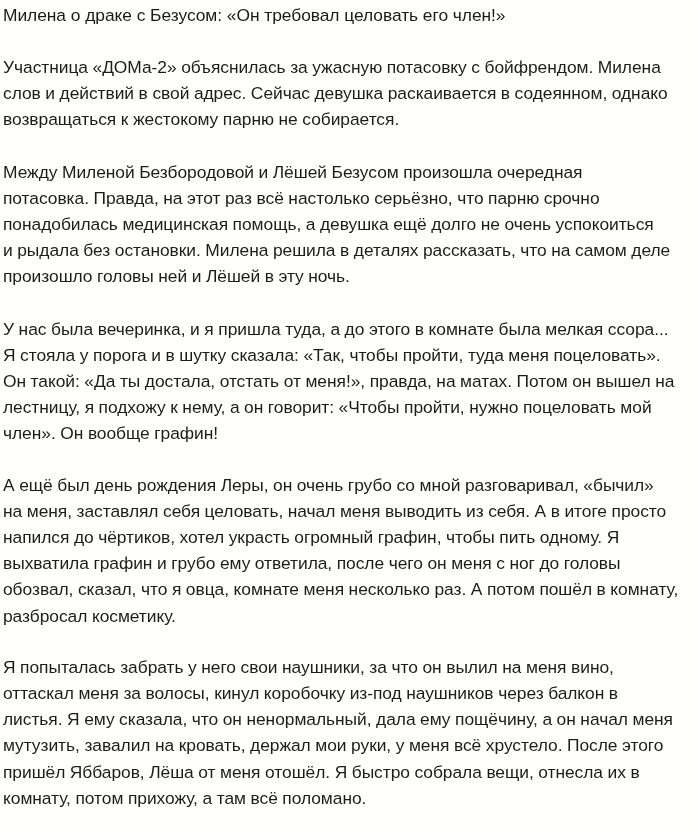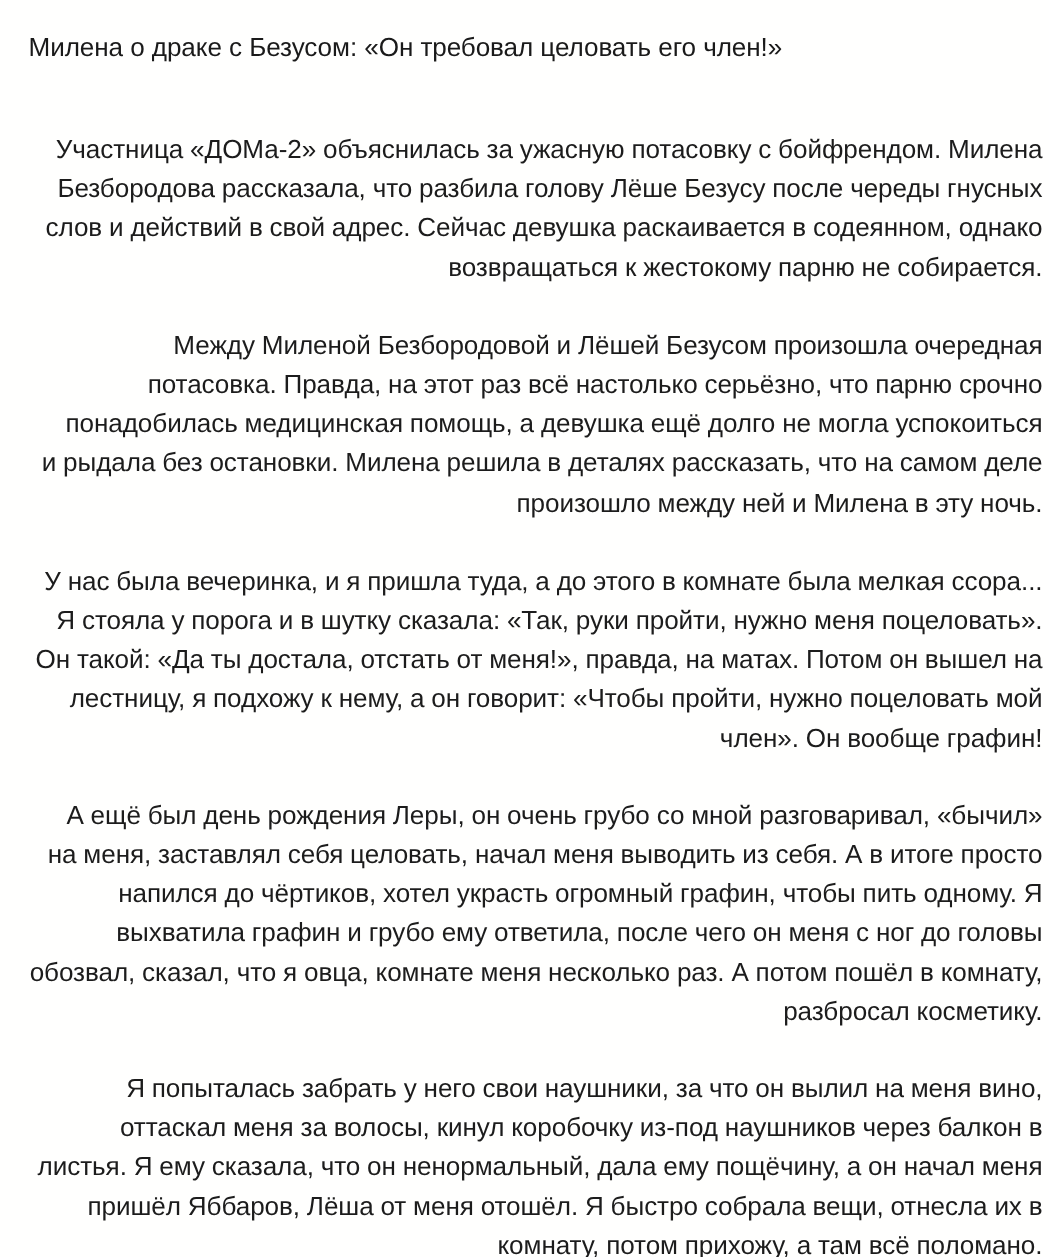--- a/index.html
+++ b/index.html
@@ -21,35 +21,35 @@
     box-sizing: border-box;
     padding: 2px 4px 0 3px;
     background: #fffffe;
   }
   .headline {
     font-size: 17.4px;
     line-height: 26px;
     color: #1a1a1a;
     letter-spacing: -0.05px;
     white-space: normal;
-    margin: 16px;
+    margin: 0;
   }
   .spacer-lg {
     height: 26px;
   }
   .spacer-md {
     height: 25px;
   }
   .para {
     font-size: 17.4px;
     line-height: 26.2px;
     color: #1c1c1c;
     letter-spacing: -0.05px;
     margin: 0;
-    text-align: right;
+    text-align: left;
     word-spacing: -0.2px;
   }
   .para.tight {
     margin: 0;
   }
   .line {
     display: block;
     white-space: nowrap;
   }
 </style>
@@ -59,41 +59,40 @@
 <div id="article" style="background: rgb(255, 255, 254);">
 
   <div class="headline">
     <span class="line">Милена о драке с Безусом: «Он требовал целовать его член!»</span>
   </div>
 
   <div class="spacer-lg"></div>
 
   <div class="para">
     <span class="line">Участница «ДОМа-2» объяснилась за ужасную потасовку с бойфрендом. Милена</span>
-    <span class="line">Безбородова рассказала, что разбила голову Лёше Безусу после череды гнусных</span>
     <span class="line">слов и действий в свой адрес. Сейчас девушка раскаивается в содеянном, однако</span>
     <span class="line">возвращаться к жестокому парню не собирается.</span>
   </div>
 
   <div class="spacer-lg"></div>
 
   <div class="para">
     <span class="line">Между Миленой Безбородовой и Лёшей Безусом произошла очередная</span>
     <span class="line">потасовка. Правда, на этот раз всё настолько серьёзно, что парню срочно</span>
-    <span class="line">понадобилась медицинская помощь, а девушка ещё долго не могла успокоиться</span>
+    <span class="line">понадобилась медицинская помощь, а девушка ещё долго не очень успокоиться</span>
     <span class="line">и рыдала без остановки. Милена решила в деталях рассказать, что на самом деле</span>
-    <span class="line">произошло между ней и Милена в эту ночь.</span>
+    <span class="line">произошло головы ней и Лёшей в эту ночь.</span>
   </div>
 
 
   <div class="spacer-lg"></div>
 
   <div class="para">
     <span class="line">У нас была вечеринка, и я пришла туда, а до этого в комнате была мелкая ссора...</span>
-    <span class="line">Я стояла у порога и в шутку сказала: «Так, руки пройти, нужно меня поцеловать».</span>
+    <span class="line">Я стояла у порога и в шутку сказала: «Так, чтобы пройти, туда меня поцеловать».</span>
     <span class="line">Он такой: «Да ты достала, отстать от меня!», правда, на матах. Потом он вышел на</span>
     <span class="line">лестницу, я подхожу к нему, а он говорит: «Чтобы пройти, нужно поцеловать мой</span>
     <span class="line">член». Он вообще графин!</span>
   </div>
 
   <div class="spacer-md"></div>
 
   <div class="para">
     <span class="line">А ещё был день рождения Леры, он очень грубо со мной разговаривал, «бычил»</span>
     <span class="line">на меня, заставлял себя целовать, начал меня выводить из себя. А в итоге просто</span>
@@ -102,17 +101,18 @@
     <span class="line">обозвал, сказал, что я овца, комнате меня несколько раз. А потом пошёл в комнату,</span>
     <span class="line">разбросал косметику.</span>
   </div>
 
   <div class="spacer-md"></div>
 
   <div class="para">
     <span class="line">Я попыталась забрать у него свои наушники, за что он вылил на меня вино,</span>
     <span class="line">оттаскал меня за волосы, кинул коробочку из-под наушников через балкон в</span>
     <span class="line">листья. Я ему сказала, что он ненормальный, дала ему пощёчину, а он начал меня</span>
+    <span class="line">мутузить, завалил на кровать, держал мои руки, у меня всё хрустело. После этого</span>
     <span class="line">пришёл Яббаров, Лёша от меня отошёл. Я быстро собрала вещи, отнесла их в</span>
     <span class="line">комнату, потом прихожу, а там всё поломано.</span>
   </div>
 
 </div>
 
 </body></html>

